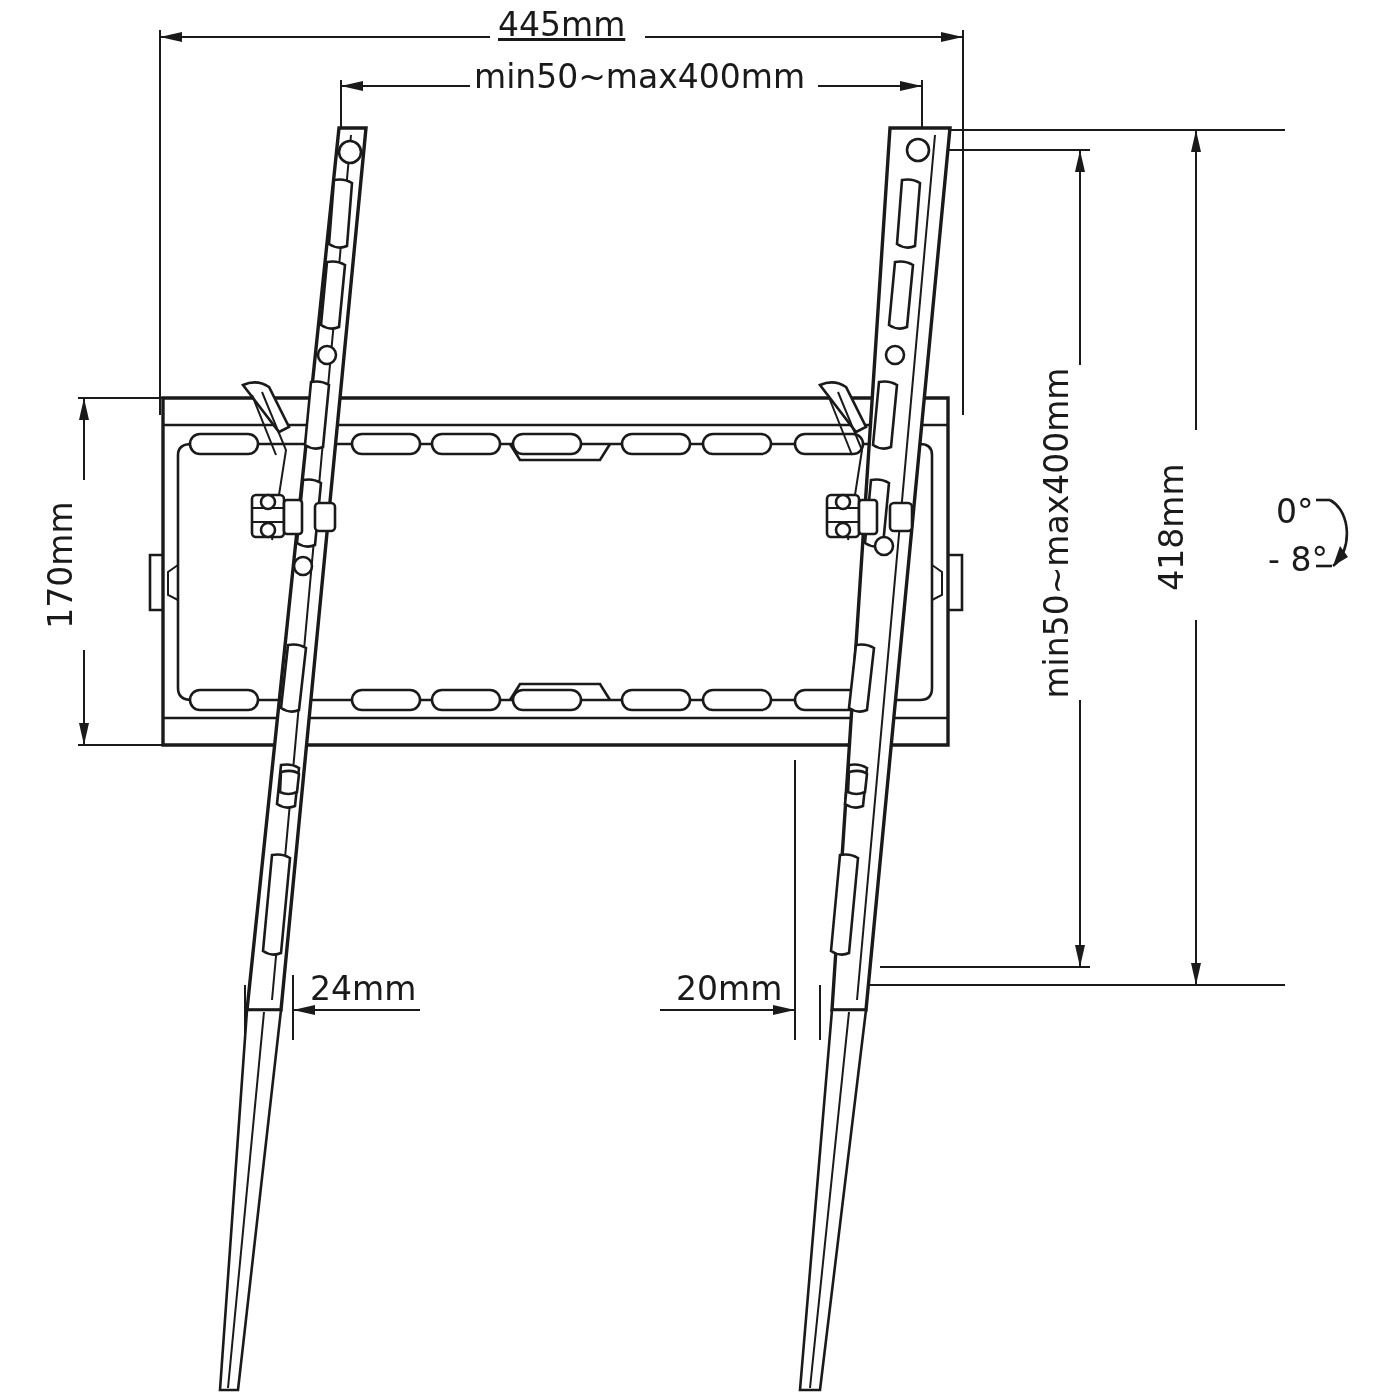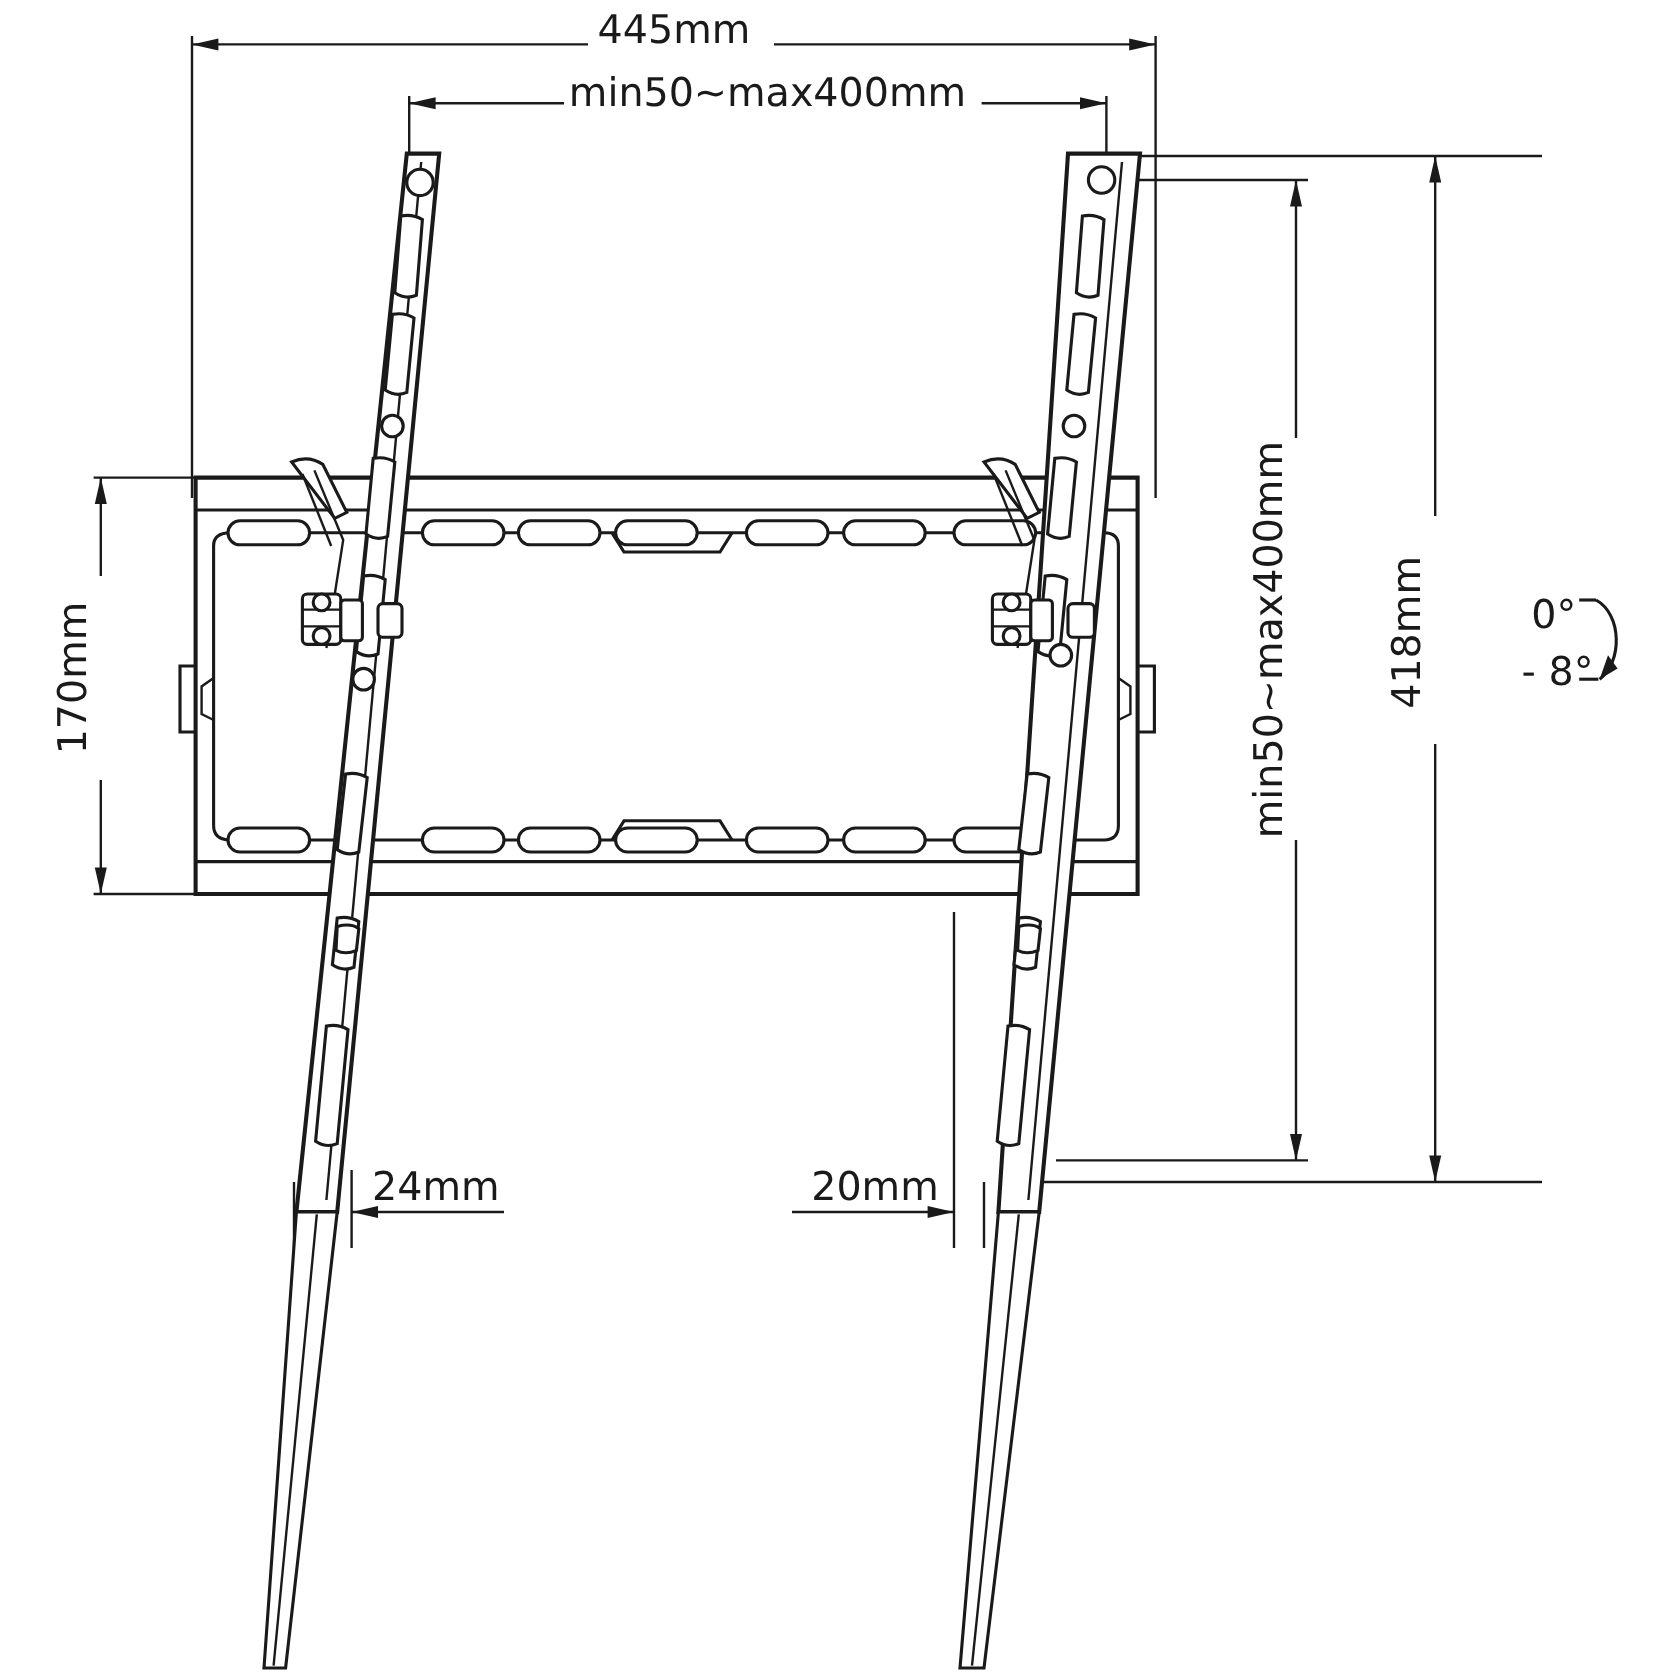--- a/index.html
+++ b/index.html
@@ -232,20 +232,20 @@
         <circle class="ln med fillwhite" cx="843" cy="502" r="7"></circle>
         <circle class="ln med fillwhite" cx="843" cy="530" r="7"></circle>
         <rect class="ln med fillwhite" x="859" y="500" width="18" height="34" rx="3"></rect>
         <rect class="ln med fillwhite" x="890" y="503" width="22" height="28" rx="4"></rect>
       </g>
       <path class="ln med fillwhite" d="M849 772 q12 -3 18 2 l-2 18 q-9 4 -17 0 Z"></path>
     </g>
 
   </svg>
 
-  <div style="position:absolute; left:498px; top:5px; font-size:33px; color:#1a1a1a;">445mm</div>
+  <div style="position:absolute; left:498px; top:5px; font-size:33px; color:#1a1a1a;text-decoration:underline;">445mm</div>
 
   <div style="position:absolute; left:474px; top:57px; font-size:33px; color:#1a1a1a;">min50~max400mm</div>
 
   <div style="position:absolute; left:1276px; top:492px; font-size:33px; color:#1a1a1a;">0°</div>
 
   <div style="position:absolute; left:1268px; top:540px; font-size:33px; color:#1a1a1a;">- 8°</div>
 </div>
 
 </body></html>

